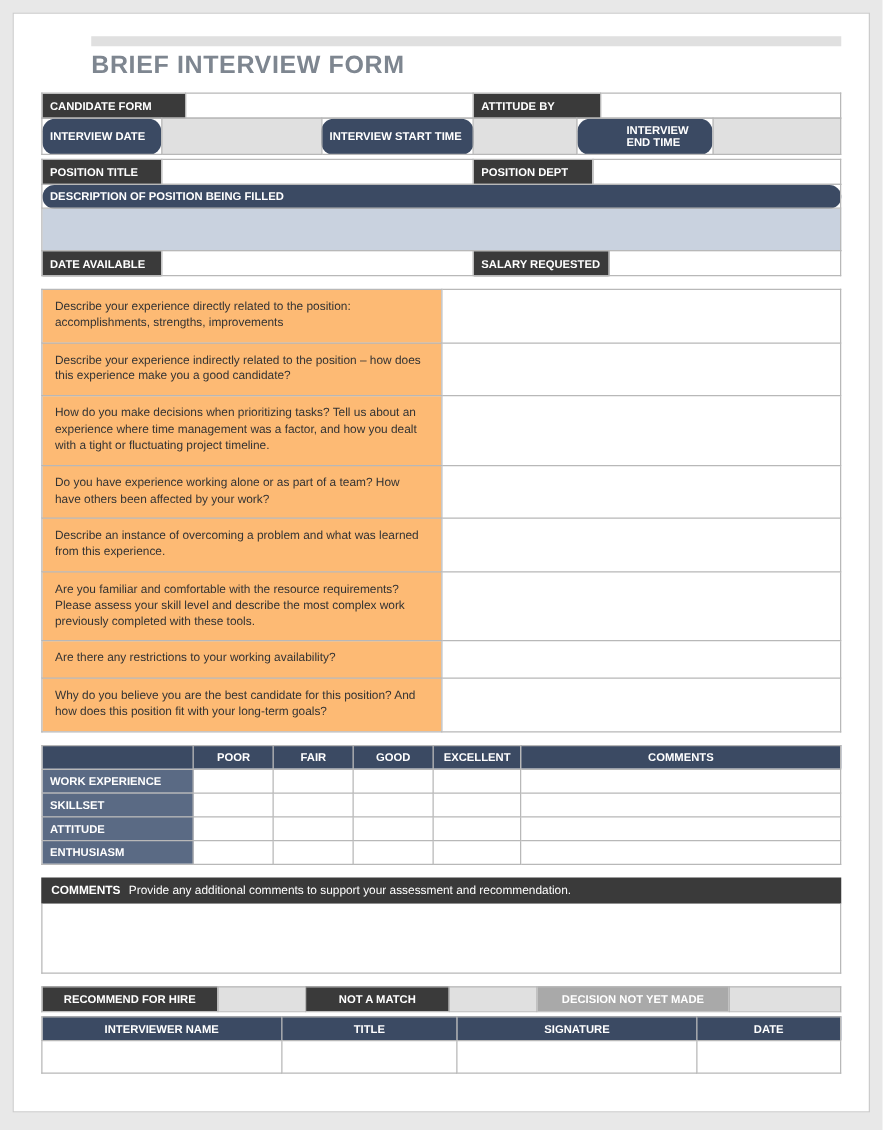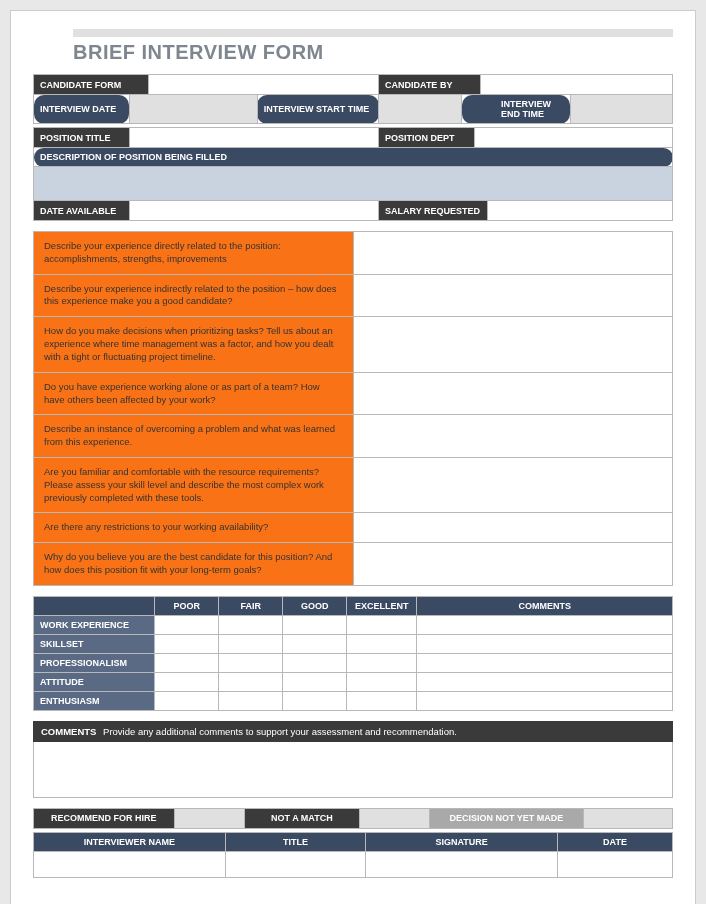--- a/index.html
+++ b/index.html
@@ -71,21 +71,21 @@
   }
   .field-gray {
     background: #e0e0e0;
     height: 20px;
   }
   .field-softblue {
     background: #c9d2df;
     height: 34px;
   }
   .question-cell {
-    background: #f97316;
+    background: #fdba74;
     font-size: 9.5px;
     color: #333;
     padding: 8px 10px;
     line-height: 1.35;
     width: 50%;
   }
   .answer-cell {
     background: #fff;
     width: 50%;
   }
@@ -132,21 +132,21 @@
 
   <div class="title-band">
     <h1 class="form-title">BRIEF INTERVIEW FORM</h1>
   </div>
 
   <table>
     <tbody>
         <tr>
       <td class="lbl-dark" style="width:18%;">CANDIDATE FORM</td>
       <td class="field" style="width:36%;"></td>
-      <td class="lbl-dark" style="width:16%;">CANDIDATE BY</td>
+      <td class="lbl-dark" style="width:16%;">ATTITUDE BY</td>
       <td class="field" style="width:30%;"></td>
     </tr>
   </tbody>
     </table>
 
   <table style="margin-top:-1px;">
     <tbody>
         <tr>
       <td class="lbl-navy" style="width:15%;">INTERVIEW DATE</td>
       <td class="field-gray" style="width:20%;"></td>
@@ -270,28 +270,20 @@
         </tr>
         <tr>
           <td class="rating-row-label">SKILLSET</td>
           <td class="rating-cell"></td>
           <td class="rating-cell"></td>
           <td class="rating-cell"></td>
           <td class="rating-cell"></td>
           <td class="rating-cell"></td>
         </tr>
         <tr>
-          <td class="rating-row-label">PROFESSIONALISM</td>
-          <td class="rating-cell"></td>
-          <td class="rating-cell"></td>
-          <td class="rating-cell"></td>
-          <td class="rating-cell"></td>
-          <td class="rating-cell"></td>
-        </tr>
-        <tr>
           <td class="rating-row-label">ATTITUDE</td>
           <td class="rating-cell"></td>
           <td class="rating-cell"></td>
           <td class="rating-cell"></td>
           <td class="rating-cell"></td>
           <td class="rating-cell"></td>
         </tr>
         <tr>
           <td class="rating-row-label">ENTHUSIASM</td>
           <td class="rating-cell"></td>

